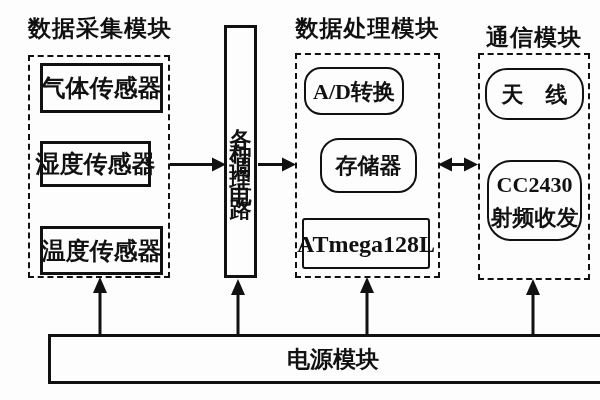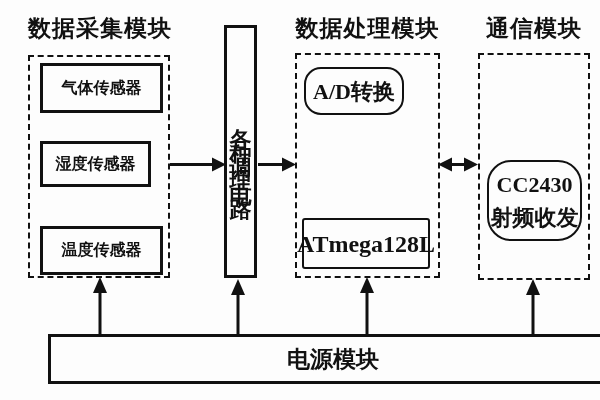--- a/index.html
+++ b/index.html
@@ -28,21 +28,21 @@
     border: 2px dashed #111;
     background: transparent;
   }
   .solid-box {
     position: absolute;
     border: 3px solid #111;
     background: #fdfdfd;
     display: flex;
     align-items: center;
     justify-content: center;
-    font-size: 16px;
+    font-size: 24px;
     font-weight: bold;
     white-space: nowrap;
     box-sizing: border-box;
   }
   .round-box {
     position: absolute;
     border: 2px solid #111;
     background: #fdfdfd;
     display: flex;
     flex-direction: column;
@@ -86,34 +86,36 @@
     pointer-events: none;
   }
 </style>
 </head>
 <body>
 
 <div class="stage">
 
   <div class="module-label" style="left:28px; top:13px; width:142px;">数据采集模块</div>
   <div class="module-label" style="left:295px; top:13px; width:145px;">数据处理模块</div>
-  <div class="module-label" style="left:478px; top:13px; width:112px;">通信模块</div>
+  <div class="module-label" style="left:478px; top:22px; width:112px;">通信模块</div>
 
   <div class="dashed-box" style="left:28px; top:55px; width:138px; height:219px;"></div>
   <div class="solid-box" style="left:40px; top:63px; width:123px; height:50px;">气体传感器</div>
   <div class="solid-box" style="left:40px; top:141px; width:111px; height:46px;">湿度传感器</div>
   <div class="solid-box" style="left:40px; top:218px; width:123px; height:49px;margin-top:8px;">温度传感器</div>
 
   <div class="vertical-box" style="left:224px; top:25px; width:33px; height:253px;">各种调理电路</div>
 
   <div class="dashed-box" style="left:295px; top:53px; width:141px; height:221px;"></div>
   <div class="round-box" style="left:304px; top:67px; width:100px; height:48px; border-radius:17px;">A/D转换</div>
+  <div class="round-box" style="left:320px; top:138px; width:97px; height:55px; border-radius:19px;">存储器</div>
   <div class="round-box" style="left:302px; top:218px; width:128px; height:51px; border-radius:3px; font-size:24px;">ATmega128L</div>
 
   <div class="dashed-box" style="left:478px; top:53px; width:108px; height:223px;"></div>
+  <div class="round-box" style="left:485px; top:68px; width:99px; height:52px; border-radius:22px;">天　线</div>
   <div class="round-box" style="left:487px; top:160px; width:95px; height:81px; border-radius:24px;">
     <span>CC2430</span>
     <span>射频收发</span>
   </div>
 
   <div class="power-box" style="left:48px; top:334px; width:570px; height:50px;">电源模块</div>
 
   <svg class="arrow-layer" viewBox="0 0 600 400">
     <g stroke="#111" stroke-width="3" fill="#111">
       <line x1="170" y1="164.5" x2="213" y2="164.5"></line>

